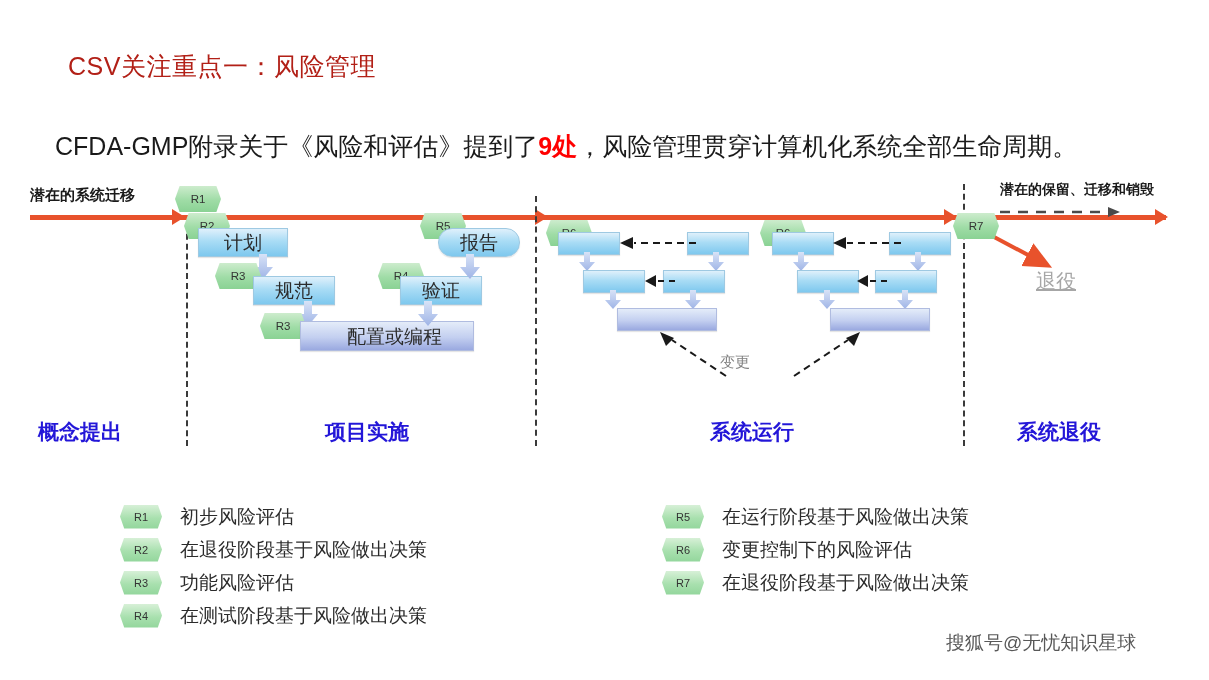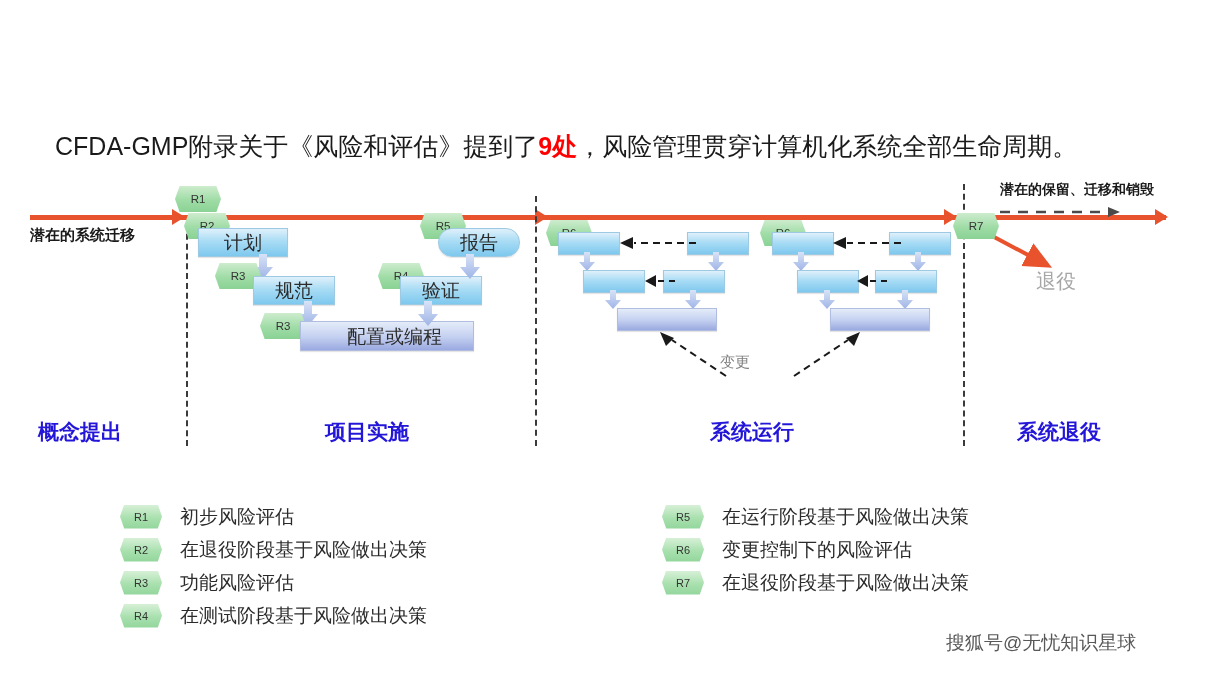--- a/index.html
+++ b/index.html
@@ -110,20 +110,21 @@
   #watermark{
     position:absolute;left:946px;top:630px;font-size:19px;color:#4a4a4a;
     white-space:nowrap;opacity:.92;
   }
 </style>
 </head>
 <body>
 
 <div class="slide">
 
+  <div id="slide-title">CSV关注重点一：风险管理</div>
 
   <div id="subtitle">
     <span>CFDA-GMP附录关于《风险和评估》提到了</span><span class="hl">9处</span><span>，风险管理贯穿计算机化系统全部生命周期。</span>
   </div>
 
   <div id="lifecycle">
 
     <div class="main-arrow-line" style="top:35px;left:30px;width:1136px;"></div>
     <div class="arrowhead" id="arrowhead-1" style="top:29px;"></div>
     <div class="arrowhead" id="arrowhead-2" style="top:29px;"></div>
@@ -141,23 +142,23 @@
 
     <svg width="130" height="16" style="position:absolute;left:1000px;top:24px;">
       <line x1="0" y1="8" x2="108" y2="8" stroke="#4a4a4a" stroke-width="2.4" stroke-dasharray="10,8"></line>
       <polygon points="108,3 120,8 108,13" fill="#4a4a4a"></polygon>
     </svg>
 
     <div class="divider" style="left:186px;top:44px;height:222px;"></div>
     <div class="divider" style="left:535px;top:16px;height:250px;"></div>
     <div class="divider" style="left:963px;top:4px;height:262px;"></div>
 
-    <div class="lbl-bold" id="label-migration" style="top:6px;left:30px;margin-top:40px;">潜在的系统迁移</div>
+    <div class="lbl-bold" id="label-migration" style="top:6px;left:30px;">潜在的系统迁移</div>
     <div class="lbl-bold" id="label-retain" style="top:1px;left:1000px;">潜在的保留、迁移和销毁</div>
-    <div id="label-retire" style="top:88px;">退役</div>
+    <div id="label-retire" style="top:88px;text-decoration:underline;">退役</div>
     <div id="label-change" style="top:173px;">变更</div>
 
     <div class="hex" style="left:175px;top:6px;">
       <span>R1</span>
     </div>
     <div class="hex" style="left:184px;top:33px;">
       <span>R2</span>
     </div>
 
     <div class="pbox" style="left:198px;top:48px;width:88px;height:27px;">

